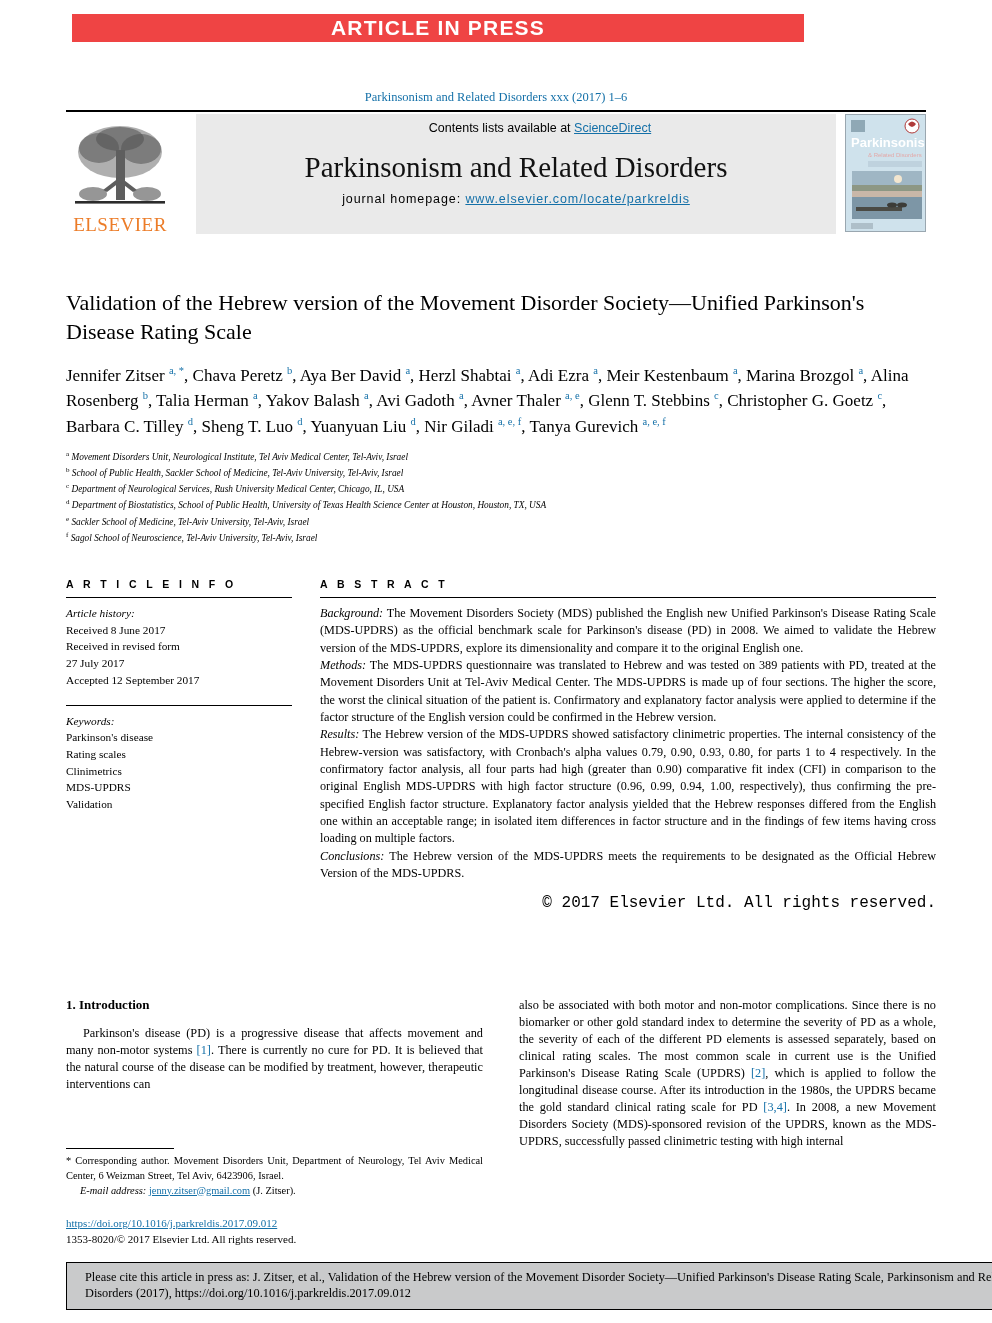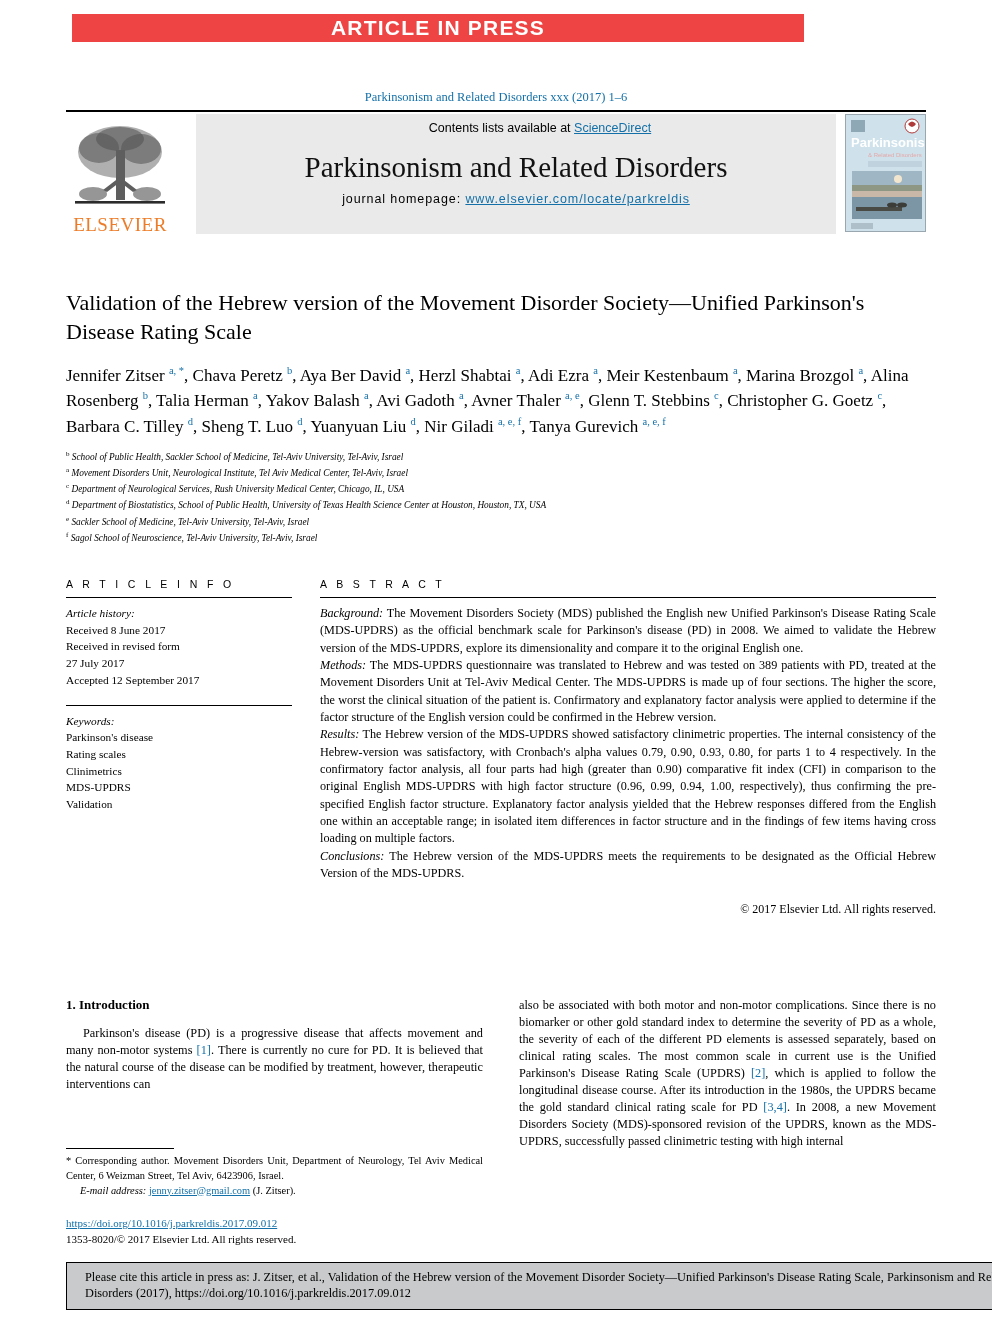--- a/index.html
+++ b/index.html
@@ -129,21 +129,21 @@
   }
   .affils .am { font-style: normal; font-size: 7px; vertical-align: super; }
 
   
   .info-abstract { position: absolute; left: 66px; top: 578px; width: 870px; }
   .ia-row { display: flex; gap: 28px; }
   .col-info { width: 226px; }
   .col-abs  { width: 616px; }
   .sec-label {
     font-family: "Liberation Sans", sans-serif;
-    font-weight: normal;
+    font-weight: bold;
     font-size: 10.5px;
     letter-spacing: 3.4px;
   }
   .hr-thin { border-top: 1.6px solid #000; margin-top: 7px; margin-bottom: 7px; }
   .info-body {
     font-family: "Liberation Serif", serif;
     font-size: 11.3px;
     line-height: 1.48;
   }
   .info-body .it { font-style: italic; }
@@ -151,23 +151,23 @@
   .abs-body {
     font-family: "Liberation Serif", serif;
     font-size: 12.2px;
     line-height: 1.42;
     text-align: justify;
   }
   .abs-body p { margin: 0 0 0 0; }
   .abs-body .lead { font-style: italic; }
   .copyright {
     text-align: right;
-    font-family: Liberation Serif, serif;
-    font-size: 12px;
-    margin-top: 20px;
+    font-family: Liberation Mono, monospace;
+    font-size: 16px;
+    margin-top: 12px;
   }
 
   
   .body-cols {
     position: absolute; left: 66px; top: 997px; width: 870px; height: 250px;
     display: flex; gap: 36px;
   }
   .bcol { width: 417px; position: relative; }
   .sec-head {
     font-family: "Liberation Serif", serif;
@@ -283,22 +283,22 @@
       <ellipse cx="56" cy="90" rx="5" ry="2.5" fill="#3c3c38"></ellipse>
       <rect x="5" y="108" width="22" height="6" fill="#aebfc9"></rect>
     </svg>
   </div>
 </div>
 
 <div class="title-block">
   <h1 class="paper-title">Validation of the Hebrew version of the Movement Disorder Society—Unified Parkinson's Disease Rating Scale</h1>
   <div class="authors">Jennifer Zitser <sup>a, *</sup>, Chava Peretz <sup>b</sup>, Aya Ber David <sup>a</sup>, Herzl Shabtai <sup>a</sup>, Adi Ezra <sup>a</sup>, Meir Kestenbaum <sup>a</sup>, Marina Brozgol <sup>a</sup>, Alina Rosenberg <sup>b</sup>, Talia Herman <sup>a</sup>, Yakov Balash <sup>a</sup>, Avi Gadoth <sup>a</sup>, Avner Thaler <sup>a, e</sup>, Glenn T. Stebbins <sup>c</sup>, Christopher G. Goetz <sup>c</sup>, Barbara C. Tilley <sup>d</sup>, Sheng T. Luo <sup>d</sup>, Yuanyuan Liu <sup>d</sup>, Nir Giladi <sup>a, e, f</sup>, Tanya Gurevich <sup>a, e, f</sup></div>
   <div class="affils">
+    <div><span class="am">a</span> <span>Movement Disorders Unit, Neurological Institute, Tel Aviv Medical Center, Tel-Aviv, Israel</span></div>
     <div><span class="am">b</span> <span>School of Public Health, Sackler School of Medicine, Tel-Aviv University, Tel-Aviv, Israel</span></div>
-    <div><span class="am">a</span> <span>Movement Disorders Unit, Neurological Institute, Tel Aviv Medical Center, Tel-Aviv, Israel</span></div>
     <div><span class="am">c</span> <span>Department of Neurological Services, Rush University Medical Center, Chicago, IL, USA</span></div>
     <div><span class="am">d</span> <span>Department of Biostatistics, School of Public Health, University of Texas Health Science Center at Houston, Houston, TX, USA</span></div>
     <div><span class="am">e</span> <span>Sackler School of Medicine, Tel-Aviv University, Tel-Aviv, Israel</span></div>
     <div><span class="am">f</span> <span>Sagol School of Neuroscience, Tel-Aviv University, Tel-Aviv, Israel</span></div>
   </div>
 </div>
 
 <div class="info-abstract">
   <div class="ia-row">
     <div class="col-info">

